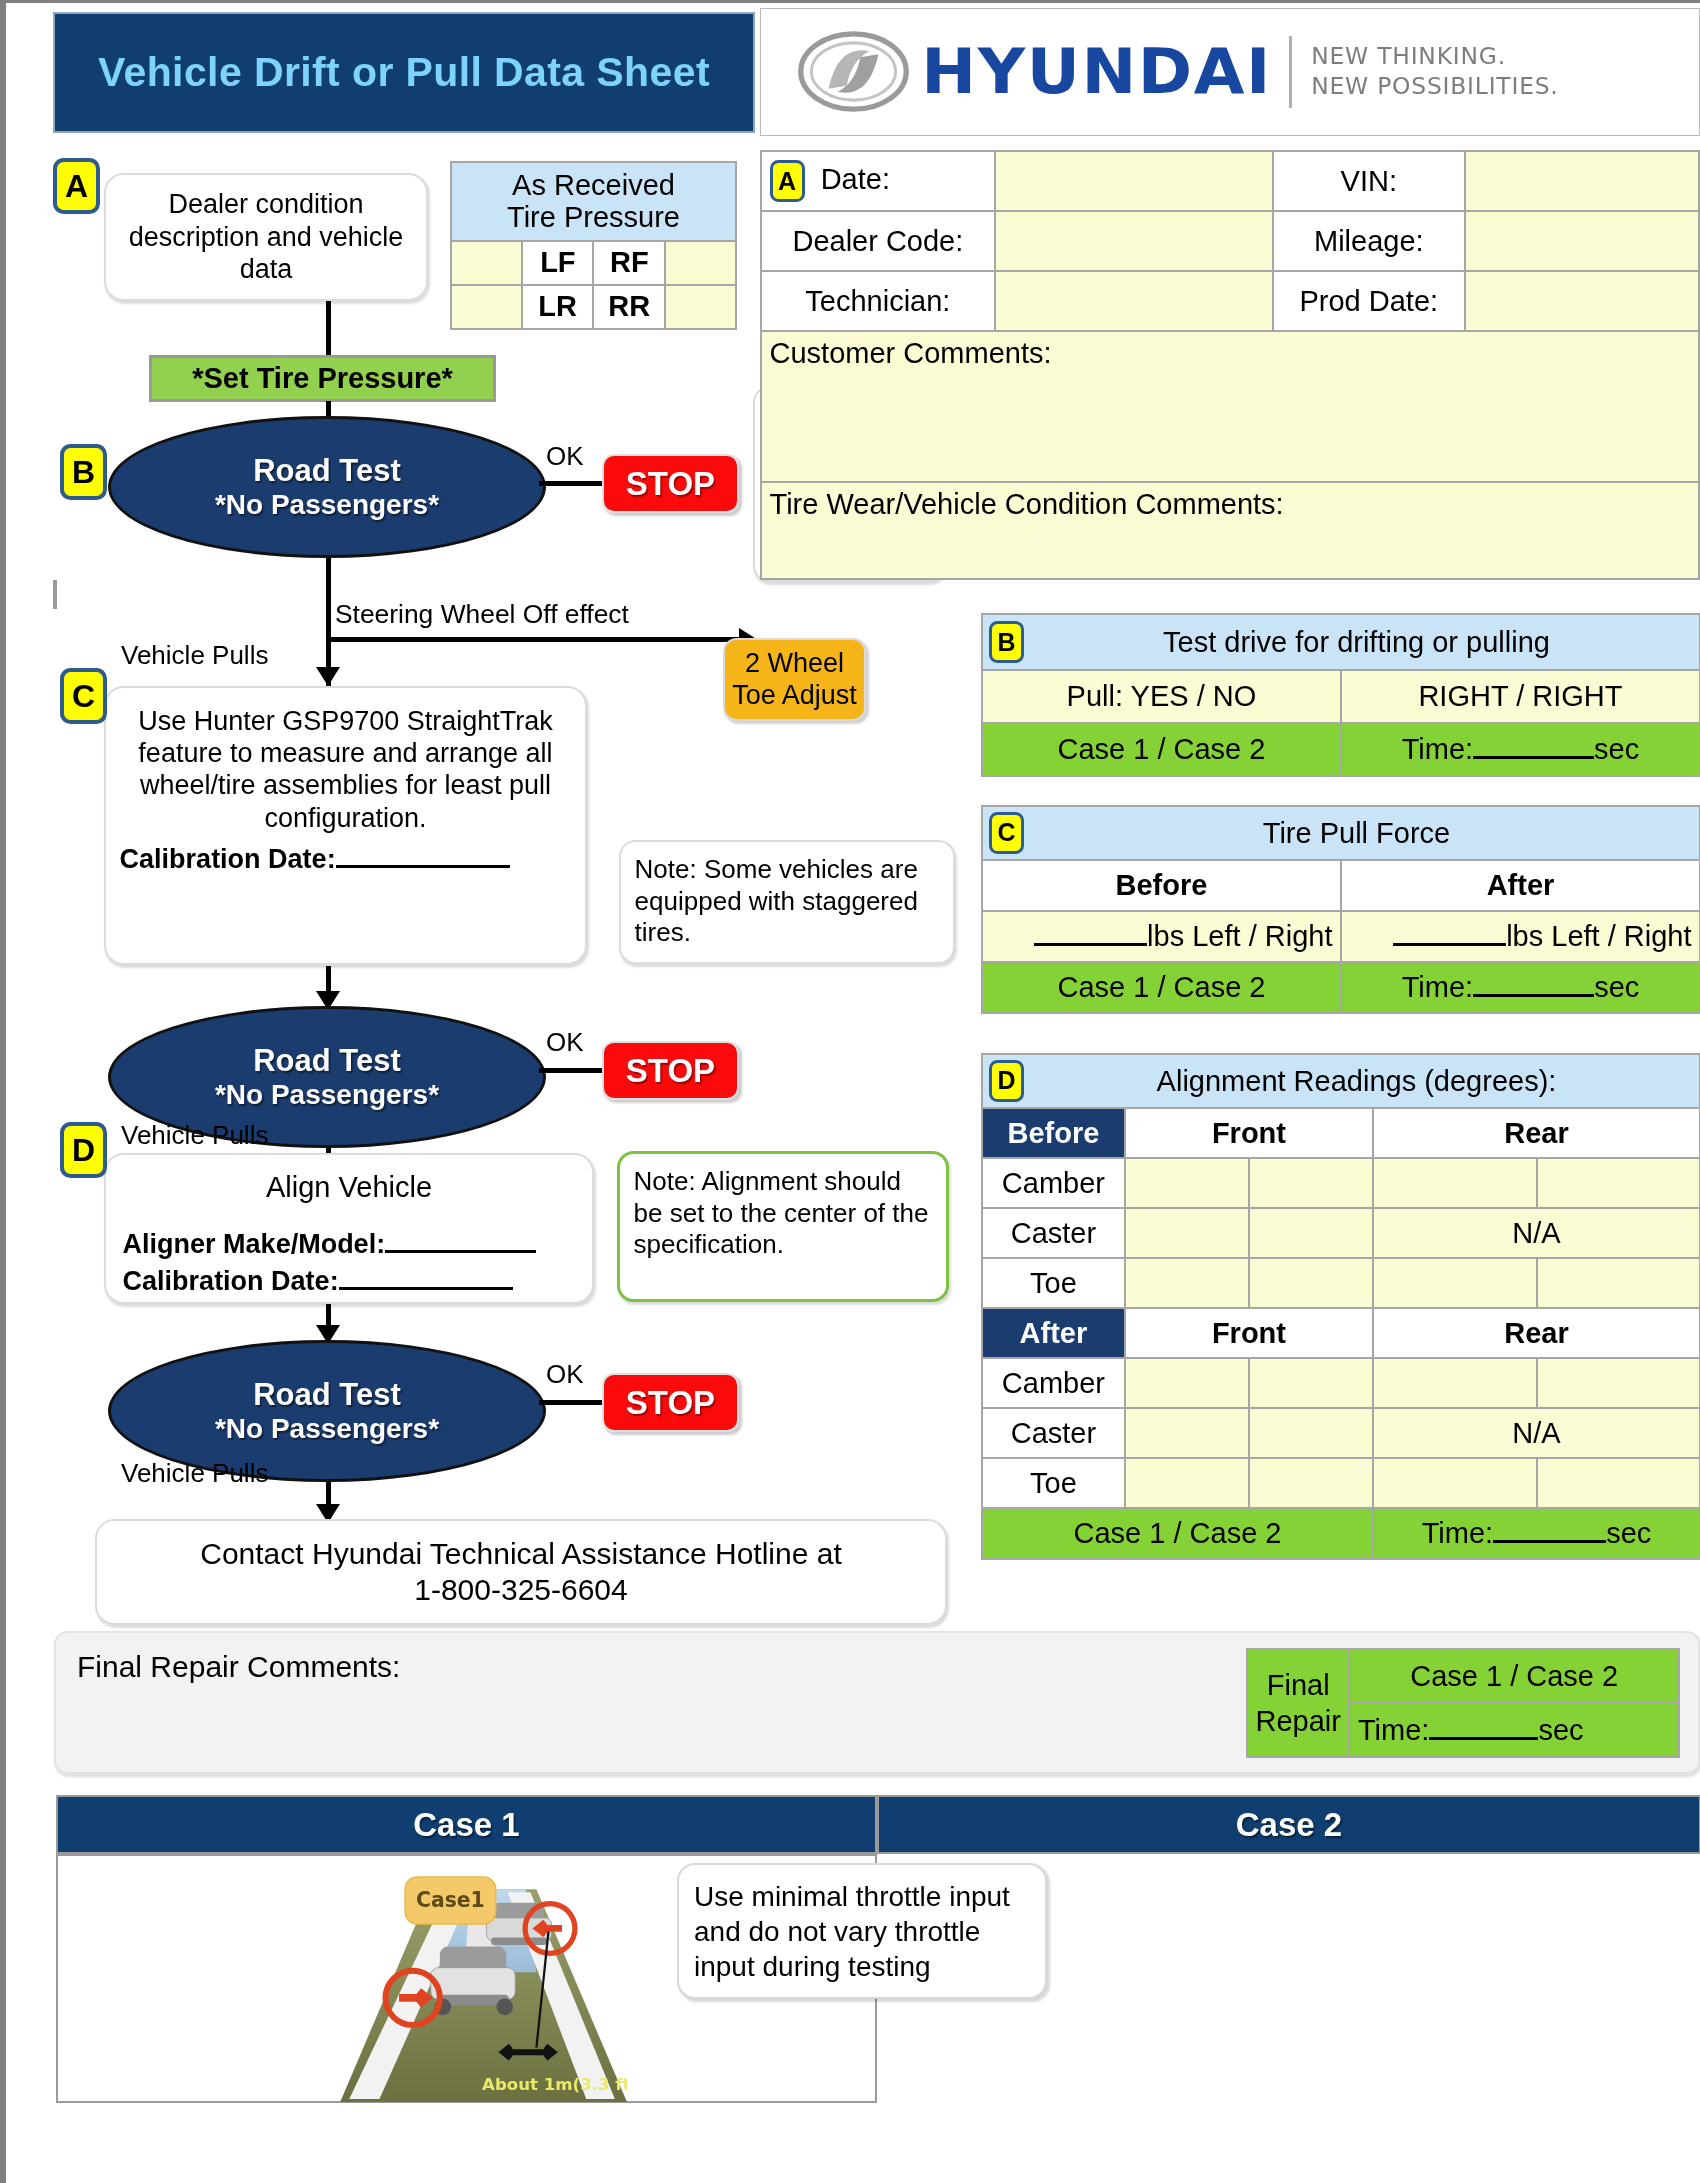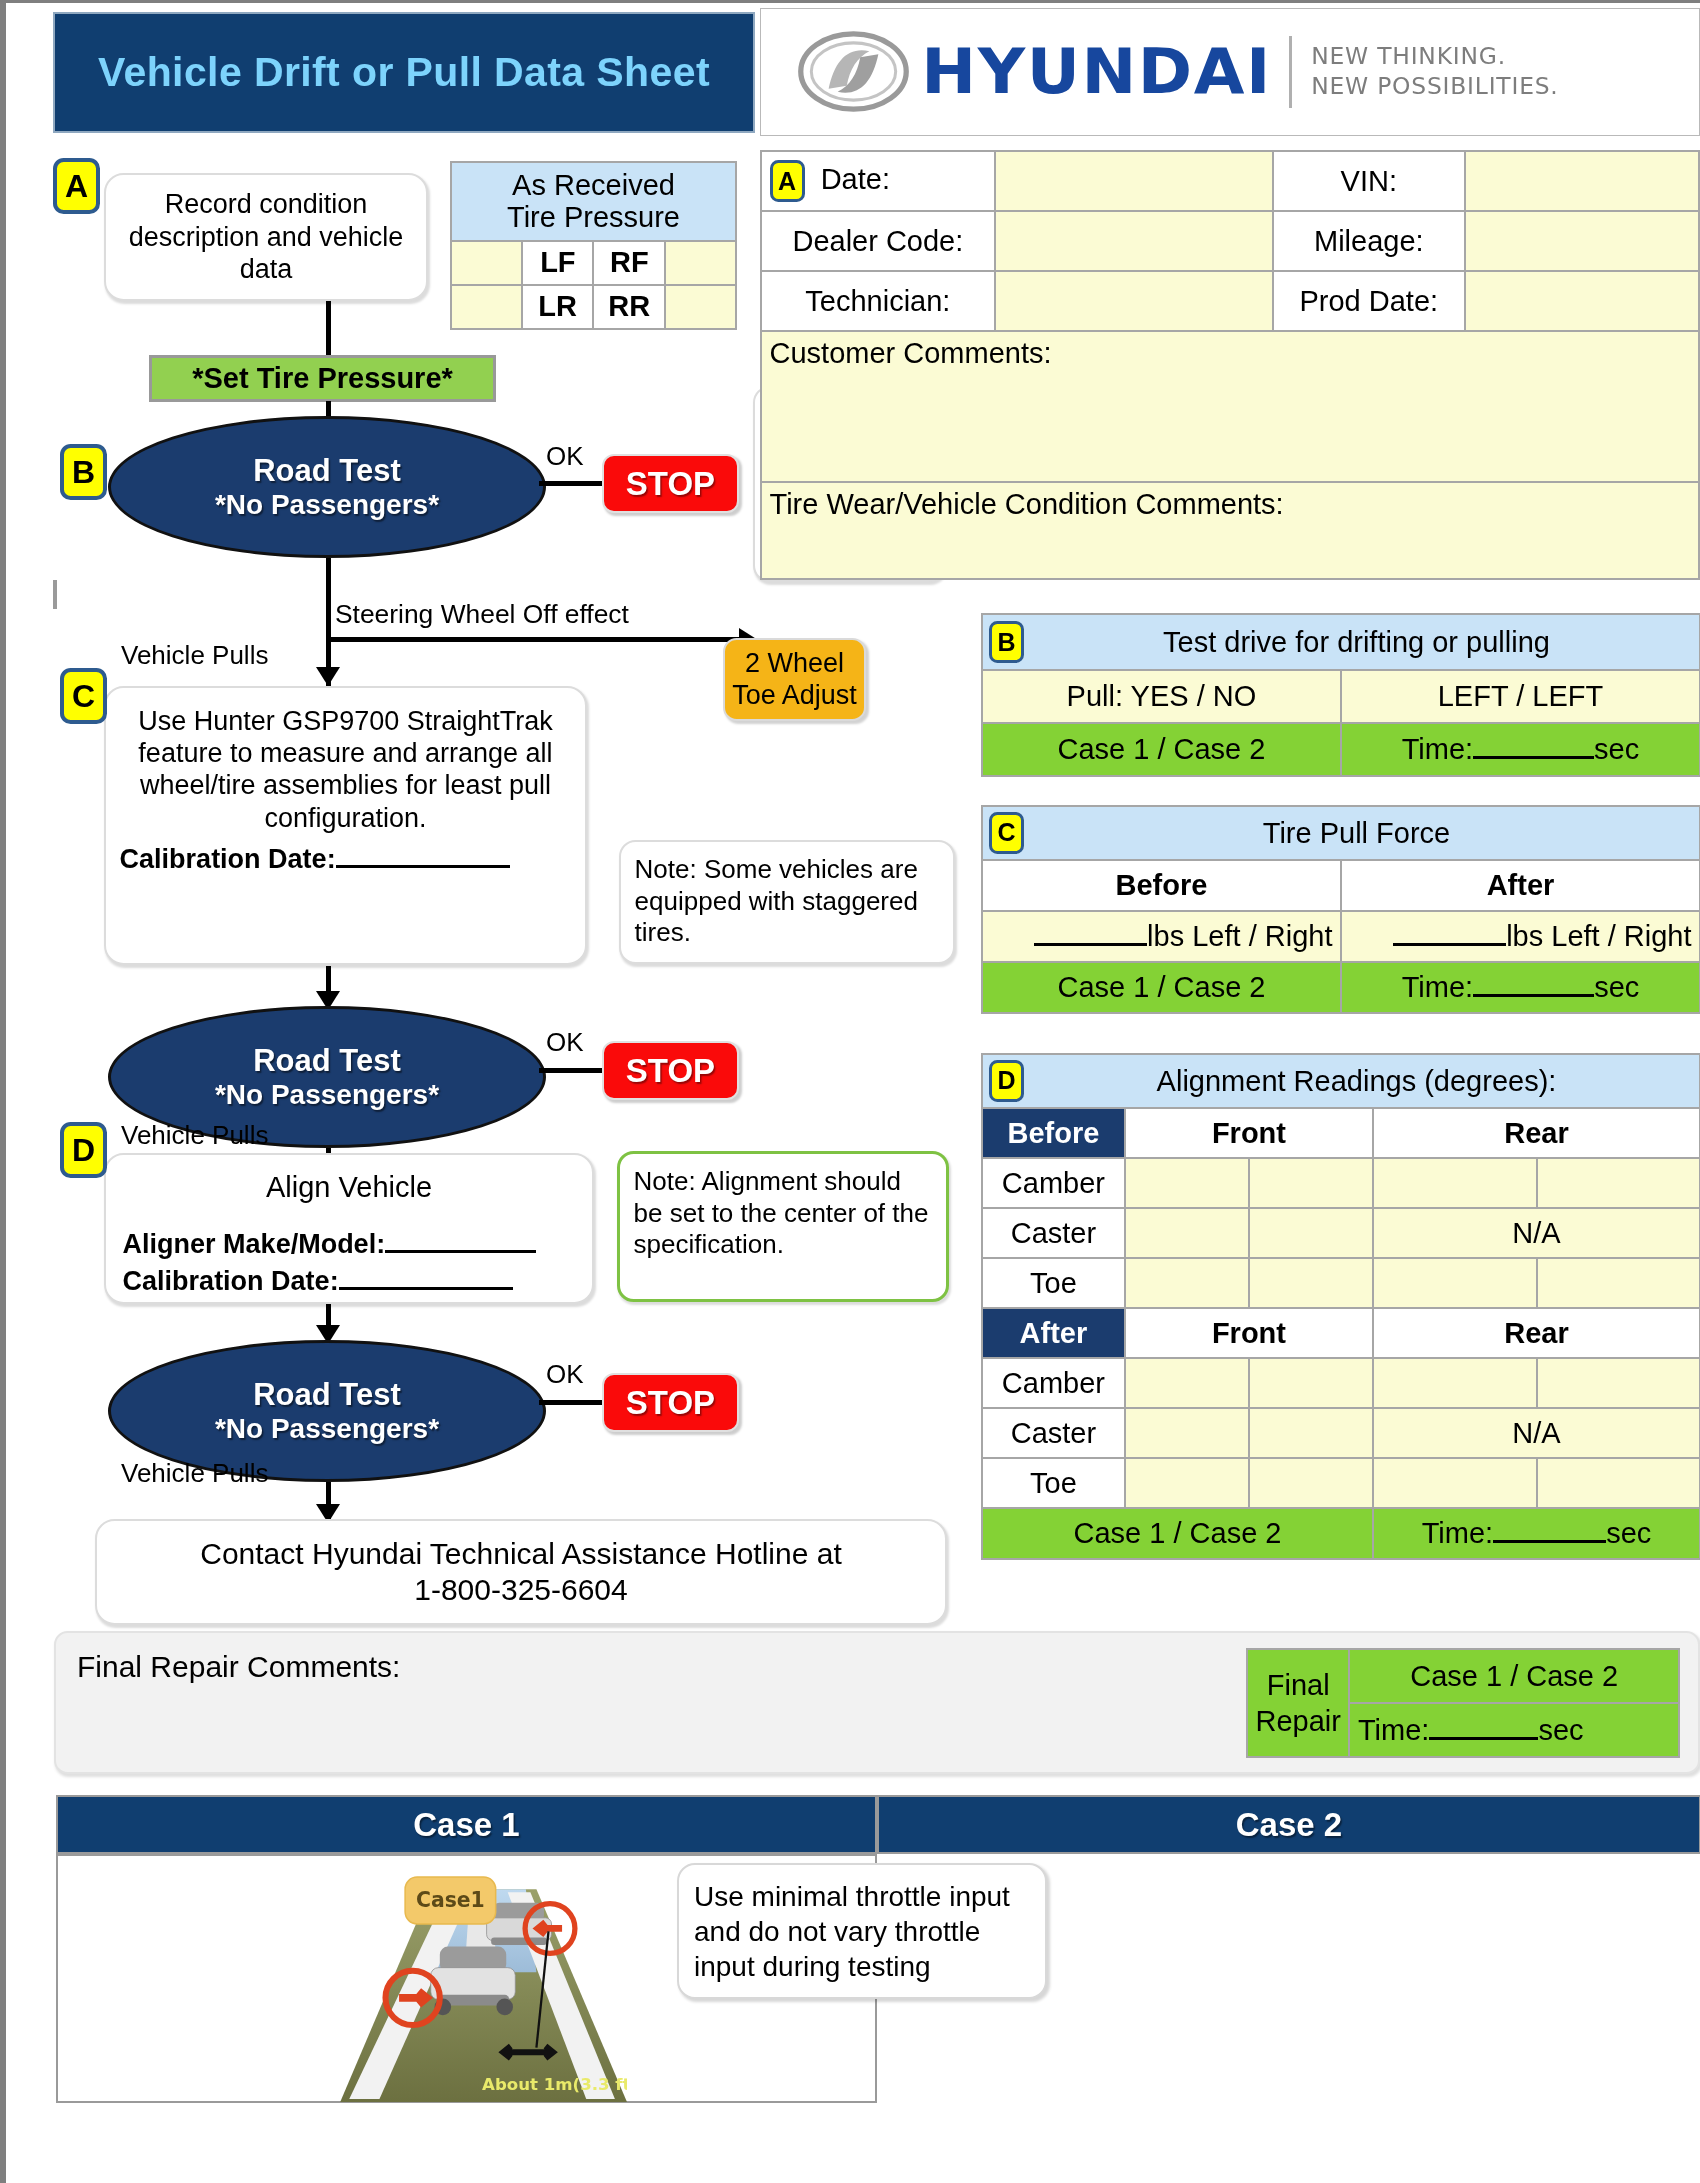--- a/index.html
+++ b/index.html
@@ -159,21 +159,21 @@
       <div>NEW THINKING.</div>
       <div>NEW POSSIBILITIES.</div>
     </div>
   </div>
 
   <div class="badge abs" style="left:47px; top:155px;">
     <span>A</span>
   </div>
 
   <div class="rbox abs" style="left:98px; top:170px; width:324px; height:128px; padding:0 12px;">
-    <span>Record condition description and vehicle data</span>
+    <span>Dealer condition description and vehicle data</span>
   </div>
 
   <table class="g" style="left:444px; top:158px; width:287px;">
     <tbody>
         <tr>
       <td class="c-blue ctr" colspan="4" style="line-height:1.12; padding:6px 3px;">
         <span>As Received</span><br>
         <span>Tire Pressure</span>
       </td>
     </tr>
@@ -347,21 +347,21 @@
   <table class="g" style="left:975px; top:610px; width:720px;">
     <tbody>
         <tr>
       <td class="c-blue" colspan="2" style="height:56px; position:relative;">
         <span class="badge-sm" style="position:absolute;left:6px;top:6px;">B</span>
         <div class="ctr">Test drive for drifting or pulling</div>
       </td>
     </tr>
     <tr>
       <td class="c-yellow ctr" style="width:360px; height:53px;">Pull: YES / NO</td>
-      <td class="c-yellow ctr" style="width:360px;">LEFT / LEFT</td>
+      <td class="c-yellow ctr" style="width:360px;">RIGHT / RIGHT</td>
     </tr>
     <tr>
       <td class="c-green ctr" style="height:53px;">Case 1 / Case 2</td>
       <td class="c-green ctr">
         <span>Time:</span><span class="uline" style="width:121px;"></span><span>sec</span>
       </td>
     </tr>
   </tbody>
     </table>
 

